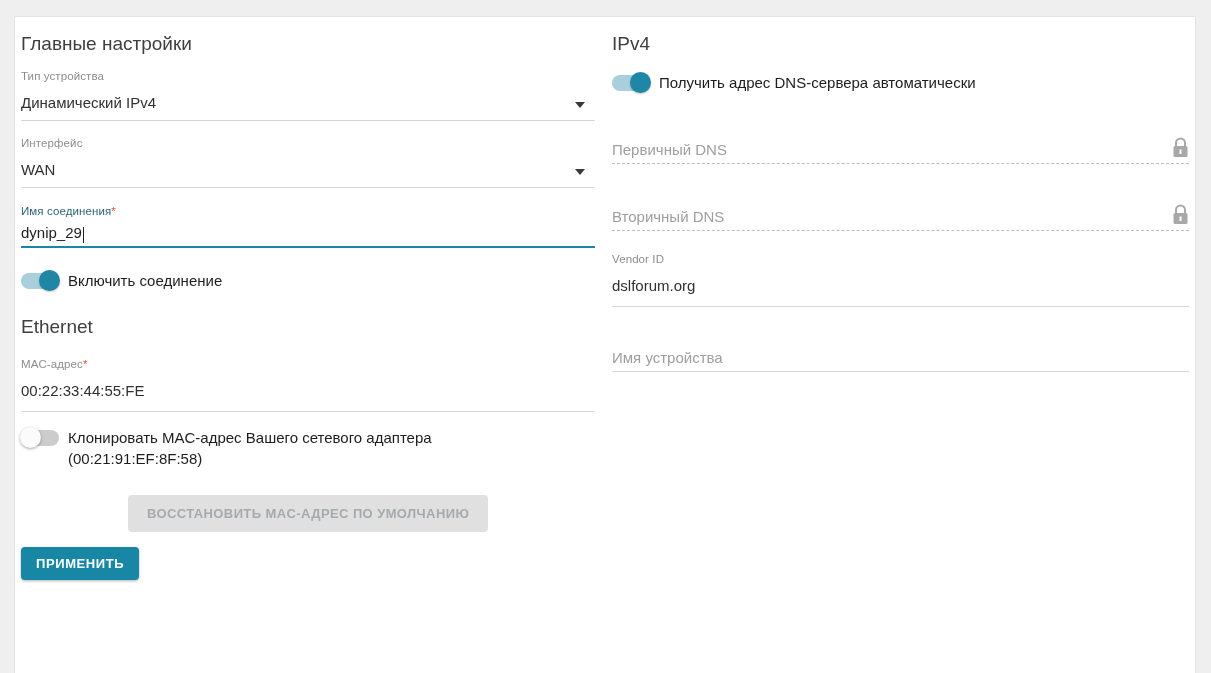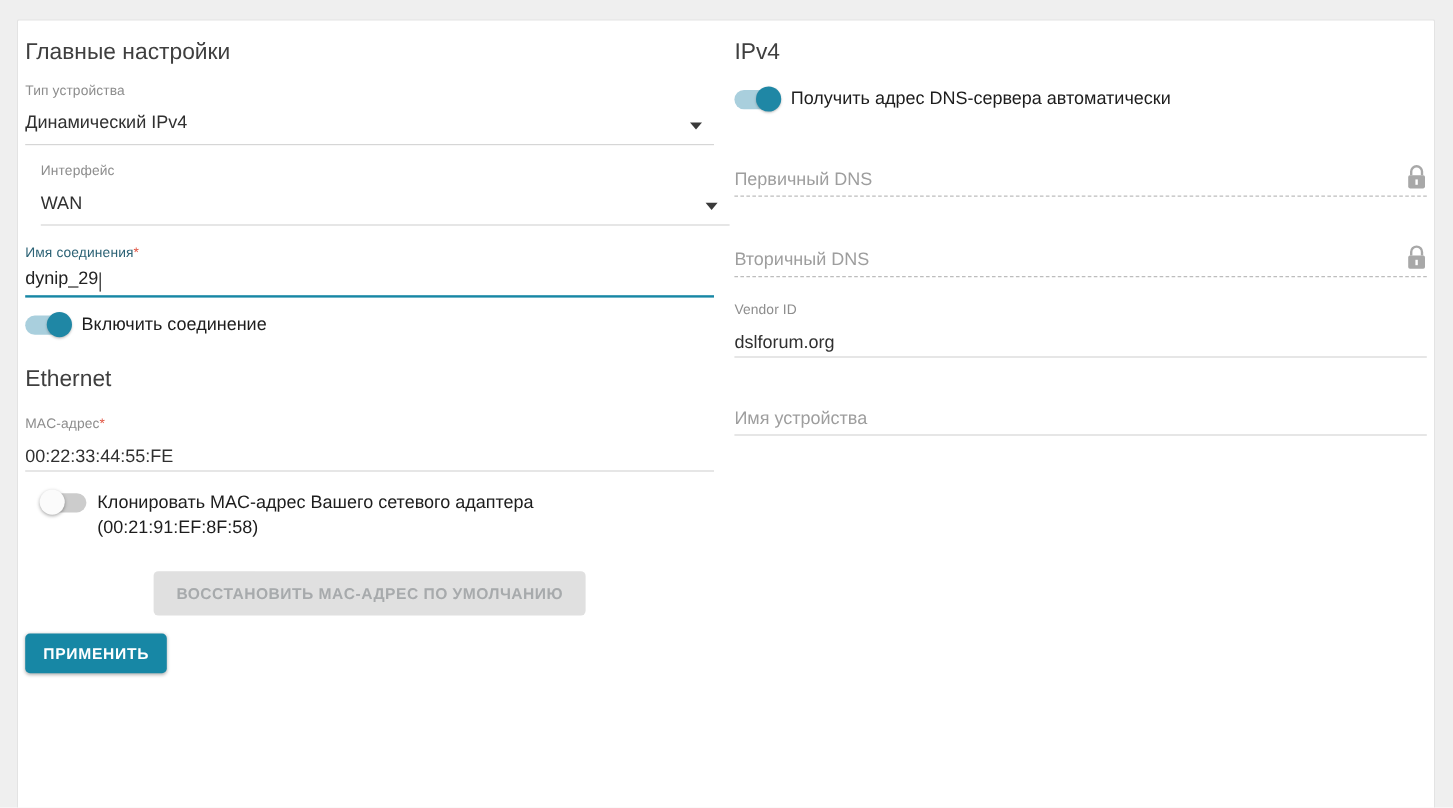--- a/index.html
+++ b/index.html
@@ -58,21 +58,21 @@
   .caret-bar {
     display:inline-block; width:1px; height:16px; background:#222;
     margin-left:1px;
   }
 
   input.text-input {
     width:100%; border:none; outline:none; background:transparent;
     border-bottom:1px solid #d6d6d6;
     font-family:"Liberation Sans", sans-serif;
     font-size:15px; color:#303030;
-    padding:9px 0 0; line-height:22px;
+    padding:9px 0 9px; line-height:22px;
   }
   input.text-input::placeholder { color:#9e9e9e; opacity:1; }
   input.big-pad { padding:16px 28px 2px 0; }
   input.dashed { border-bottom:1px dashed #bdbdbd; }
   .lock-wrap { position:absolute; right:0; bottom:6px; line-height:0; }
 
   .toggle-row { display:flex; align-items:flex-start; cursor:pointer; }
   .toggle {
     position:relative; width:38px; height:16px; border-radius:8px;
     flex:0 0 38px; margin-top:3px;
@@ -103,22 +103,22 @@
   }
   .btn-apply {
     background:#1787a5; color:#ffffff;
     font-size:13px; letter-spacing:.6px;
     padding:9px 15px;
     margin-top:15px;
     box-shadow:0 1px 3px rgba(0,0,0,.3);
   }
 
   
-  .mt13 { margin-top:13px; } .mt15 { margin-top:15px;margin-left:13px; } .mt16 { margin-top:16px; }
-  .mt18 { margin-top:18px; } .mt21 { margin-top:21px; } .mt22 { margin-top:12px; }
+  .mt13 { margin-top:13px; } .mt15 { margin-top:15px; } .mt16 { margin-top:16px; }
+  .mt18 { margin-top:18px; } .mt21 { margin-top:21px; } .mt22 { margin-top:22px; }
   .mt24 { margin-top:24px; } .mt26 { margin-top:26px; } .mt30 { margin-top:30px; }
 </style>
 </head>
 <body>
 
 <div class="card">
 
   <div class="col col-left">
 
     <h2 class="section-title">Главные настройки</h2>

